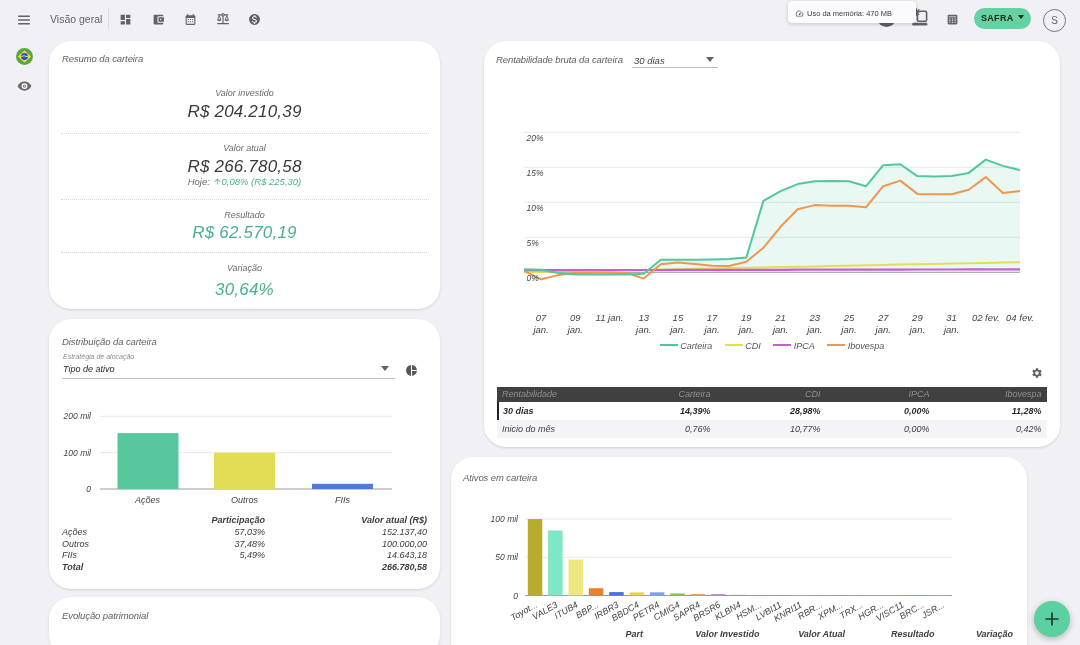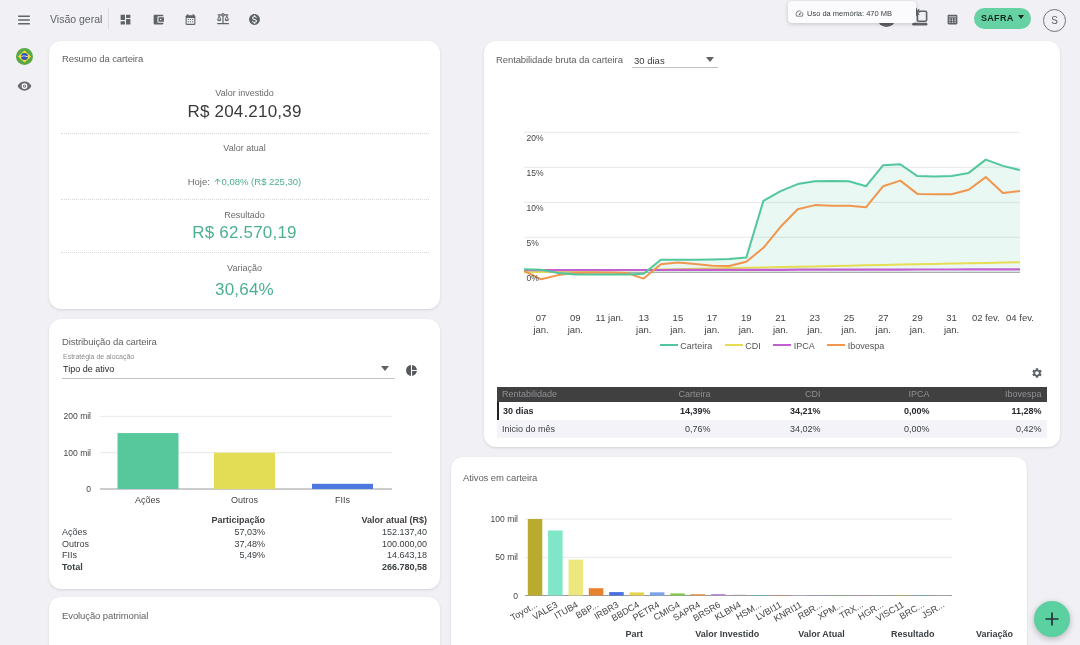--- a/index.html
+++ b/index.html
@@ -1,18 +1,18 @@
 <!DOCTYPE html>
 <html><head>
 <meta charset="utf-8">
 <style>
   * { margin:0; padding:0; box-sizing:border-box; }
   html,body { width:1080px; height:645px; overflow:hidden; }
   body { background:#f0f0f5; font-family:"Liberation Sans", sans-serif; position:relative; }
-  .card { position:absolute; background:#fff; border-radius:12px; box-shadow:0 1px 3px rgba(60,64,67,.10), 0 1px 2px rgba(60,64,67,.06); }
+  .card { position:absolute; background:#fff; border-radius:22px; box-shadow:0 1px 3px rgba(60,64,67,.10), 0 1px 2px rgba(60,64,67,.06);font-style:italic; }
   .abs { position:absolute; }
   .ctr { text-align:center; }
   
   .big { font-size:17px; color:#3a3a3a; letter-spacing:0.2px; }
   .green { color:#4caf92 !important; }
   svg { display:block; }
 </style>
 </head>
 <body>
 
@@ -88,20 +88,21 @@
     <circle cx="12" cy="7.5" r="1.2" fill="#fff"></circle>
   </svg>
 </div>
 
 <div class="card" id="resumo" style="left:49px;top:41px;width:391px;height:268px;">
   <div class="abs" style="left:13px;top:12px;font-size:9.5px;letter-spacing:-0.1px;color:#616161;">Resumo da carteira</div>
   <div class="abs ctr" style="left:0;top:47px;width:391px;font-size:9px;color:#6b6b6b;">Valor investido</div>
   <div class="abs ctr big" style="left:0;top:61px;width:391px;">R$ 204.210,39</div>
   <div class="abs" style="left:12px;top:92px;width:368px;border-top:1px dotted #d8d8d8;"></div>
   <div class="abs ctr" style="left:0;top:102px;width:391px;font-size:9px;color:#6b6b6b;">Valor atual</div>
+  <div class="abs ctr big" style="left:0;top:116px;width:391px;">R$ 266.780,58</div>
   <div class="abs ctr" style="left:0;top:135px;width:391px;font-size:9.5px;color:#6b6b6b;">Hoje: <svg style="display:inline-block;vertical-align:-1px;" width="9" height="9" viewBox="0 0 24 24" fill="#4caf92">
         <path d="M4 12l1.41 1.41L11 7.83V20h2V7.83l5.58 5.59L20 12l-8-8-8 8z"></path>
       </svg><span class="green">0,08% (R$ 225,30)</span></div>
   <div class="abs" style="left:12px;top:158px;width:368px;border-top:1px dotted #d8d8d8;"></div>
   <div class="abs ctr" style="left:0;top:169px;width:391px;font-size:9px;color:#6b6b6b;">Resultado</div>
   <div class="abs ctr big green" style="left:0;top:182px;width:391px;">R$ 62.570,19</div>
   <div class="abs" style="left:12px;top:211px;width:368px;border-top:1px dotted #d8d8d8;"></div>
   <div class="abs ctr" style="left:0;top:222px;width:391px;font-size:9px;color:#6b6b6b;">Variação</div>
   <div class="abs ctr big green" style="left:0;top:239px;width:391px;">30,64%</div>
 </div>
@@ -231,28 +232,28 @@
     <div style="position:relative;height:15px;background:#404040;color:#8f9094;line-height:15px;">
       <span style="position:absolute;left:5px;">Rentabilidade</span>
       <span style="position:absolute;right:336px;">Carteira</span>
       <span style="position:absolute;right:226px;">CDI</span>
       <span style="position:absolute;right:117px;">IPCA</span>
       <span style="position:absolute;right:5px;">Ibovespa</span>
     </div>
     <div style="position:relative;height:18.5px;color:#28292c;line-height:18.5px;font-weight:bold;border-left:2px solid #222;">
       <span style="position:absolute;left:4px;">30 dias</span>
       <span style="position:absolute;right:336px;">14,39%</span>
-      <span style="position:absolute;right:226px;">34,21%</span>
+      <span style="position:absolute;right:226px;">28,98%</span>
       <span style="position:absolute;right:117px;">0,00%</span>
       <span style="position:absolute;right:5px;">11,28%</span>
     </div>
     <div style="position:relative;height:18px;background:#f4f4f8;color:#3c4043;line-height:18px;">
       <span style="position:absolute;left:5px;">Inicio do mês</span>
       <span style="position:absolute;right:336px;">0,76%</span>
-      <span style="position:absolute;right:226px;">34,02%</span>
+      <span style="position:absolute;right:226px;">10,77%</span>
       <span style="position:absolute;right:117px;">0,00%</span>
       <span style="position:absolute;right:5px;">0,42%</span>
     </div>
   </div>
 </div>
 
 <div class="card" id="ativos" style="left:451px;top:457px;width:576px;height:250px;">
   <div class="abs" style="left:12px;top:15px;font-size:9.5px;letter-spacing:-0.1px;color:#616161;">Ativos em carteira</div>
   <svg class="abs" style="left:0;top:0;" width="576" height="188" viewBox="0 0 576 188">
     <line x1="74" y1="62" x2="501" y2="62" stroke="#e8e8e8"></line>

